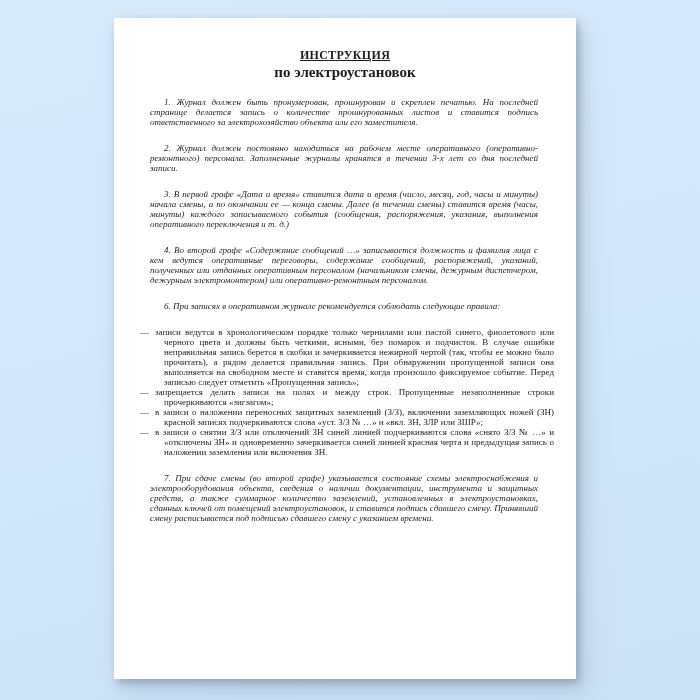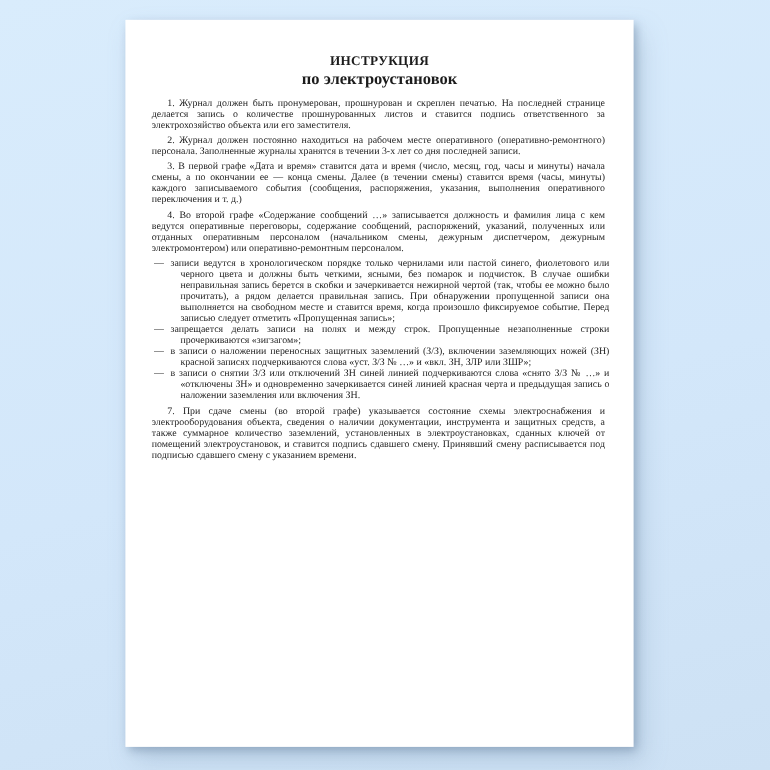--- a/index.html
+++ b/index.html
@@ -29,37 +29,39 @@
     margin-top: 30px;
     text-align: center;
     font-family: "Liberation Serif", serif;
     font-weight: bold;
     color: var(--text, #1c1c1c);
   }
   .title-line-small {
     font-size: 12px;
     line-height: 15px;
     letter-spacing: 0.3px;
+    text-decoration: underline;
   }
   .title-line-big {
     font-size: 15px;
     line-height: 18px;
   }
   .doc-body {
     margin-top: 7px;
     padding: 0 22px 0 20px;
     font-family: "Liberation Serif", serif;
     font-size: 9px;
     line-height: 10px;
     color: var(--text, #1c1c1c);
     text-align: justify;
   }
   .para {
-    margin: 4px;
+    margin: 16px;
     text-indent: 14px;
+    font-style: italic;
   }
   .bullet {
     position: relative;
     margin: 0;
     padding-left: 30px;
     text-indent: -9px;
   }
   .bullet .dash {
     position: absolute;
     left: 6px;
@@ -76,20 +78,21 @@
     <div class="doc-title">
       <div class="title-line-small">ИНСТРУКЦИЯ</div>
       <div class="title-line-big">по электроустановок</div>
     </div>
 
     <div class="doc-body">
       <p class="para">1. Журнал должен быть пронумерован, прошнурован и скреплен печатью. На последней странице делается запись о количестве прошнурованных листов и ставится подпись ответственного за электрохозяйство объекта или его заместителя.</p>
       <p class="para">2. Журнал должен постоянно находиться на рабочем месте оперативного (оперативно-ремонтного) персонала. Заполненные журналы хранятся в течении 3-х лет со дня последней записи.</p>
       <p class="para">3. В первой графе «Дата и время» ставится дата и время (число, месяц, год, часы и минуты) начала смены, а по окончании ее — конца смены. Далее (в течении смены) ставится время (часы, минуты) каждого записываемого события (сообщения, распоряжения, указания, выполнения оперативного переключения и т. д.)</p>
       <p class="para">4. Во второй графе «Содержание сообщений …» записывается должность и фамилия лица с кем ведутся оперативные переговоры, содержание сообщений, распоряжений, указаний, полученных или отданных оперативным персоналом (начальником смены, дежурным диспетчером, дежурным электромонтером) или оперативно-ремонтным персоналом.</p>
+      <p class="para">6. При записях в оперативном журнале рекомендуется соблюдать следующие правила:</p>
 
       <div class="bullet">
         <span class="dash">—</span>
         <span>записи ведутся в хронологическом порядке только чернилами или пастой синего, фиолетового или черного цвета и должны быть четкими, ясными, без помарок и подчисток. В случае ошибки неправильная запись берется в скобки и зачеркивается нежирной чертой (так, чтобы ее можно было прочитать), а рядом делается правильная запись. При обнаружении пропущенной записи она выполняется на свободном месте и ставится время, когда произошло фиксируемое событие. Перед записью следует отметить «Пропущенная запись»;</span>
       </div>
       <div class="bullet">
         <span class="dash">—</span>
         <span>запрещается делать записи на полях и между строк. Пропущенные незаполненные строки прочеркиваются «зигзагом»;</span>
       </div>
       <div class="bullet">

